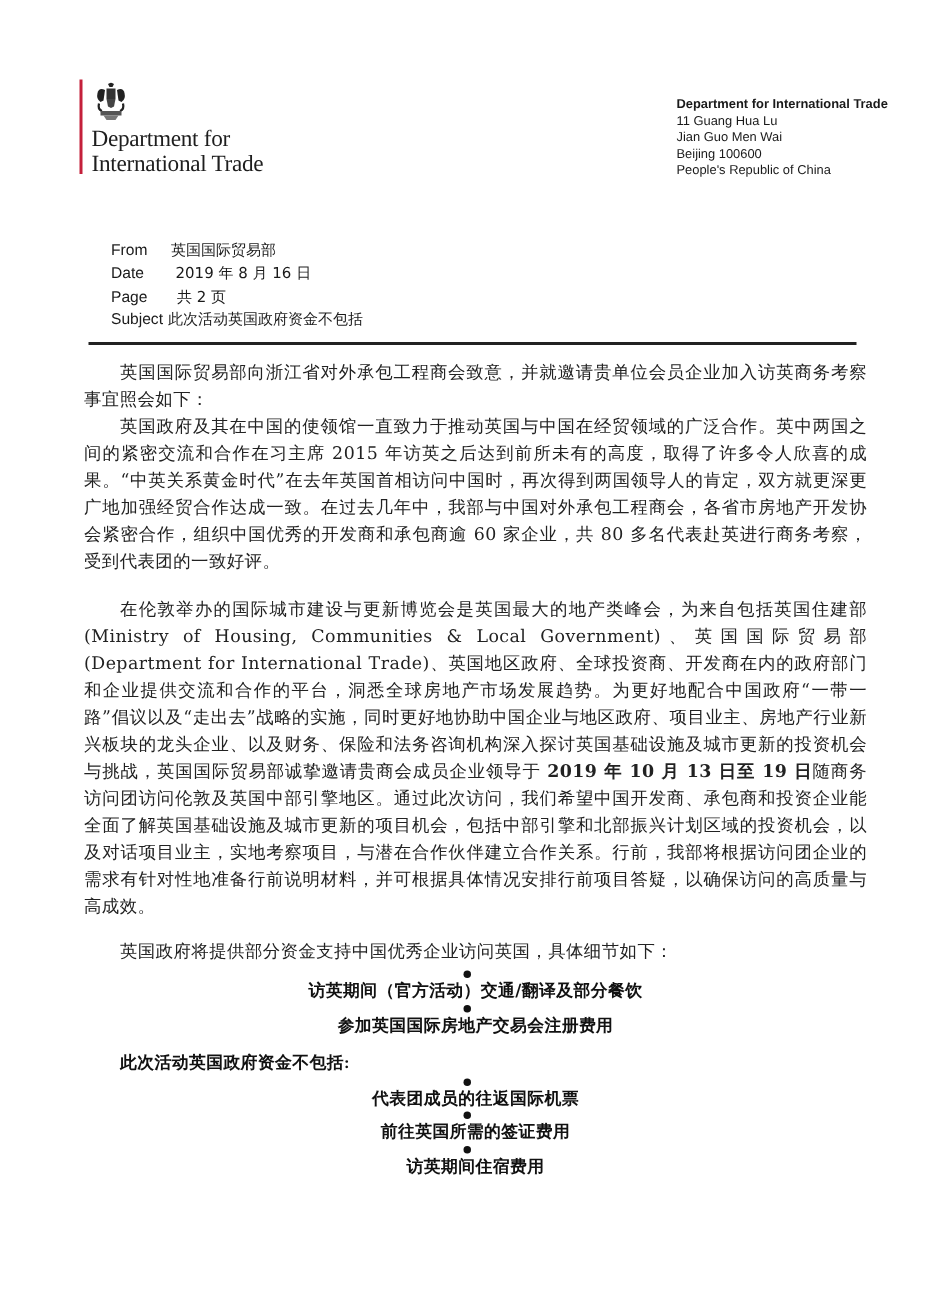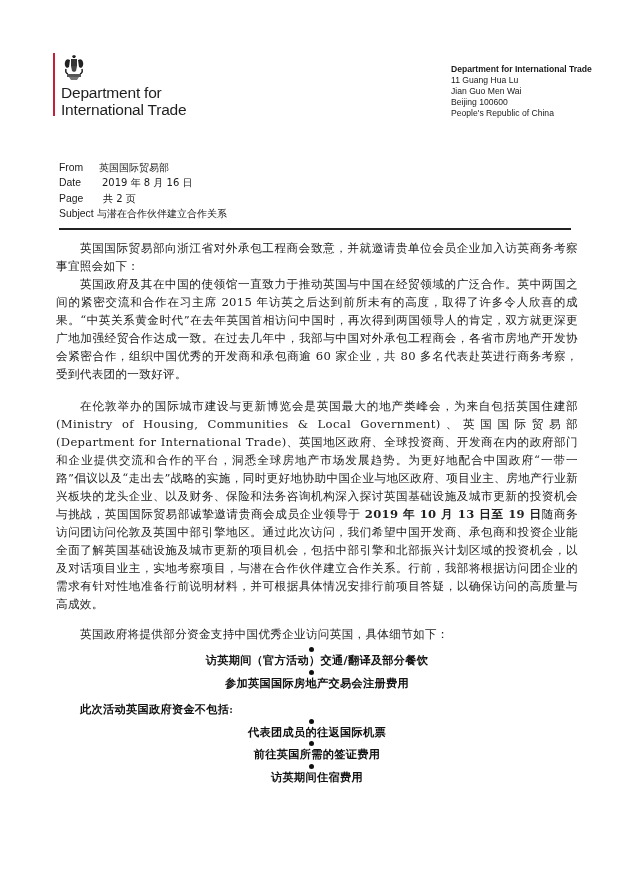--- a/index.html
+++ b/index.html
@@ -1,27 +1,27 @@
 <!DOCTYPE html>
 <html><head>
 <meta charset="utf-8">
 <style>
   * { margin: 0; padding: 0; box-sizing: border-box; }
   html, body { width: 632px; height: 871px; background: #ffffff; overflow: hidden; }
   body { position: relative; font-family: "DejaVu Serif", "Liberation Serif", serif; color: #1a1a1a; }
 
   .logo-bar { position: absolute; left: 53px; top: 53px; width: 2px; height: 63px; background: #c4203b; }
   .crest { position: absolute; left: 62px; top: 55px; width: 24px; height: 26px; }
-  .logo-text { position: absolute; left: 61px; top: 84px; font-family: Liberation Sans, sans-serif; font-size: 15.5px; line-height: 17px; color: #1e1e1e; letter-spacing: -0.2px; }
+  .logo-text { position: absolute; left: 61px; top: 84px; font-family: Liberation Serif, serif; font-size: 15.5px; line-height: 17px; color: #1e1e1e; letter-spacing: -0.2px; }
 
   .address { position: absolute; left: 451px; top: 64px; font-family: "Liberation Sans", sans-serif; font-size: 8.6px; line-height: 11px; color: #1a1a1a; }
   .address .org { font-weight: bold; }
 
   .meta { position: absolute; left: 59px; top: 160px; font-family: "Liberation Sans", sans-serif; font-size: 10.4px; line-height: 15.3px; }
-  .meta-row { display: flex; white-space: nowrap; }
+  .meta-row { display: flex; white-space: nowrap; margin-left: 15px; }
   .meta-label { display: inline-block; }
   .meta-label.from { width: 40px; }
   .meta-label.date { width: 43px; }
   .meta-label.page { width: 44px; }
   .meta-label.subject { width: 38px; }
   .meta-value { font-family: "DejaVu Sans", sans-serif; font-size: 10px; }
 
   .rule { position: absolute; left: 59px; top: 228px; width: 512px; height: 1.5px; background: #222; }
 
   .body { position: absolute; left: 56px; top: 239px; width: 522px; font-size: 11.6px; line-height: 18px; letter-spacing: 0.3px; text-align: justify; color: #222; }
@@ -70,21 +70,21 @@
   <div class="meta-row">
     <span class="meta-label date">Date</span>
     <span class="meta-value">2019 年 8 月 16 日</span>
   </div>
   <div class="meta-row">
     <span class="meta-label page">Page</span>
     <span class="meta-value">共 2 页</span>
   </div>
   <div class="meta-row">
     <span class="meta-label subject">Subject</span>
-    <span class="meta-value">与潜在合作伙伴建立合作关系</span>
+    <span class="meta-value">此次活动英国政府资金不包括</span>
   </div>
 </div>
 <div class="rule"></div>
 
 <div class="body">
   <p class="para">英国国际贸易部向浙江省对外承包工程商会致意，并就邀请贵单位会员企业加入访英商务考察事宜照会如下：</p>
   <p class="para p2">英国政府及其在中国的使领馆一直致力于推动英国与中国在经贸领域的广泛合作。英中两国之间的紧密交流和合作在习主席 2015 年访英之后达到前所未有的高度，取得了许多令人欣喜的成果。“中英关系黄金时代”在去年英国首相访问中国时，再次得到两国领导人的肯定，双方就更深更广地加强经贸合作达成一致。在过去几年中，我部与中国对外承包工程商会，各省市房地产开发协会紧密合作，组织中国优秀的开发商和承包商逾 60 家企业，共 80 多名代表赴英进行商务考察，受到代表团的一致好评。</p>
   <p class="para p3"><span>在伦敦举办的国际城市建设与更新博览会是英国最大的地产类峰会，为来自包括英国住建部(Ministry of Housing, Communities &amp; Local Government)、英国国际贸易部 (Department for International Trade)、英国地区政府、全球投资商、开发商在内的政府部门和企业提供交流和合作的平台，洞悉全球房地产市场发展趋势。为更好地配合中国政府“一带一路”倡议以及“走出去”战略的实施，同时更好地协助中国企业与地区政府、项目业主、房地产行业新兴板块的龙头企业、以及财务、保险和法务咨询机构深入探讨英国基础设施及城市更新的投资机会与挑战，英国国际贸易部诚挚邀请贵商会成员企业领导于 </span><b>2019 年 10 月 13 日至 19 日</b><span>随商务访问团访问伦敦及英国中部引擎地区。通过此次访问，我们希望中国开发商、承包商和投资企业能全面了解英国基础设施及城市更新的项目机会，包括中部引擎和北部振兴计划区域的投资机会，以及对话项目业主，实地考察项目，与潜在合作伙伴建立合作关系。行前，我部将根据访问团企业的需求有针对性地准备行前说明材料，并可根据具体情况安排行前项目答疑，以确保访问的高质量与高成效。</span></p>
   <p class="para" style="margin-bottom:4px;">英国政府将提供部分资金支持中国优秀企业访问英国，具体细节如下：</p>
 

